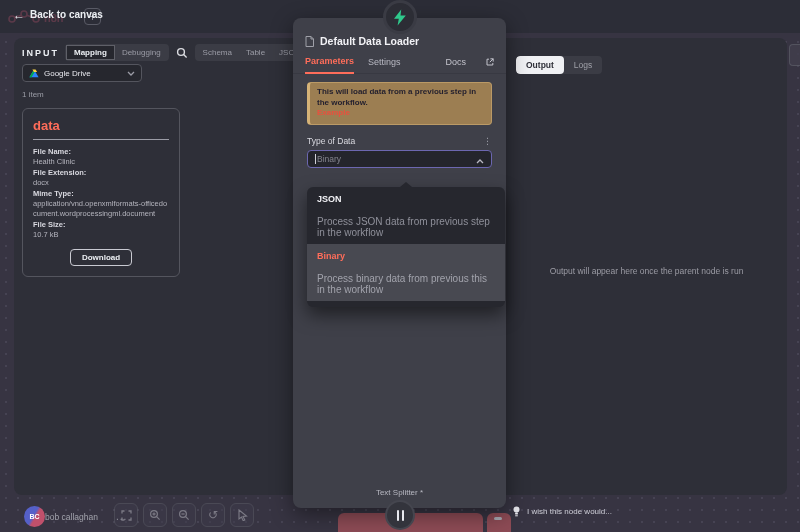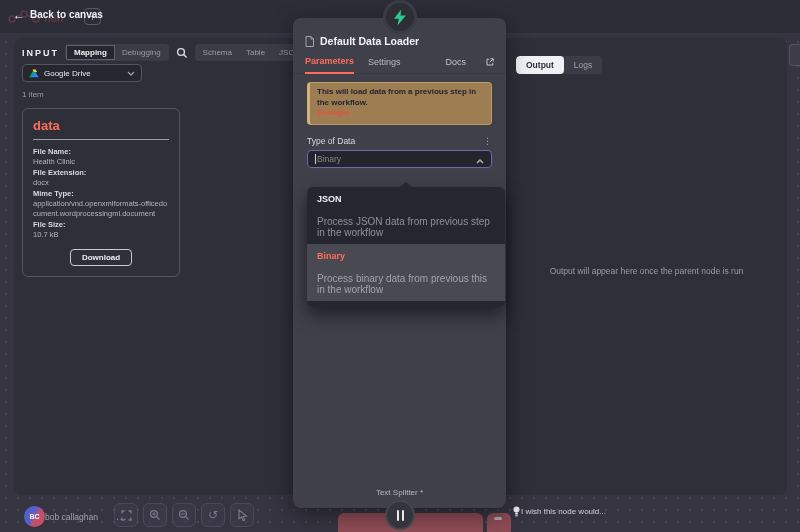--- a/index.html
+++ b/index.html
@@ -121,21 +121,21 @@
   .user-chip { position:absolute; left:24px; top:506px; display:flex; align-items:center; z-index:3; }
   .avatar { width:21px; height:21px; border-radius:50%; background:linear-gradient(120deg,#5560c8 45%,#c0506b 55%);
             display:flex; align-items:center; justify-content:center; font-size:7px; font-weight:bold; color:#fff; }
   .user-name { font-size:8.5px; color:#a2a3ac; }
   .user-more { font-size:10px; color:#8f909a; letter-spacing:1px; margin-left:18px; cursor:pointer; }
 
   .canvas-toolbar { position:absolute; left:114px; top:503px; display:flex; gap:5px; opacity:.55; z-index:2; }
   .tool-btn { width:24px; height:24px; border:1px solid #5a5b66; border-radius:6px; background:#3e3b4a;
               display:flex; align-items:center; justify-content:center; color:#b4b4bd; font-size:12px; cursor:pointer; }
 
-  .wish { position:absolute; left:512px; top:506px; display:flex; align-items:center; gap:0; z-index:3; }
+  .wish { position:absolute; left:512px; top:506px; display:flex; align-items:center; gap:6px; z-index:3; }
   .wish-text { font-size:8px; color:#cfcfd8; }
 
   .partial-btn { position:absolute; left:789px; top:44px; width:11px; height:22px; border:1px solid #5a5b66;
                  border-right:none; border-radius:4px 0 0 4px; background:#413e4d; opacity:.8; z-index:2; }
 </style>
 </head>
 <body>
 
 <div class="topbar">
   <svg class="logo-faded" width="72" height="18" viewBox="0 0 72 18">

